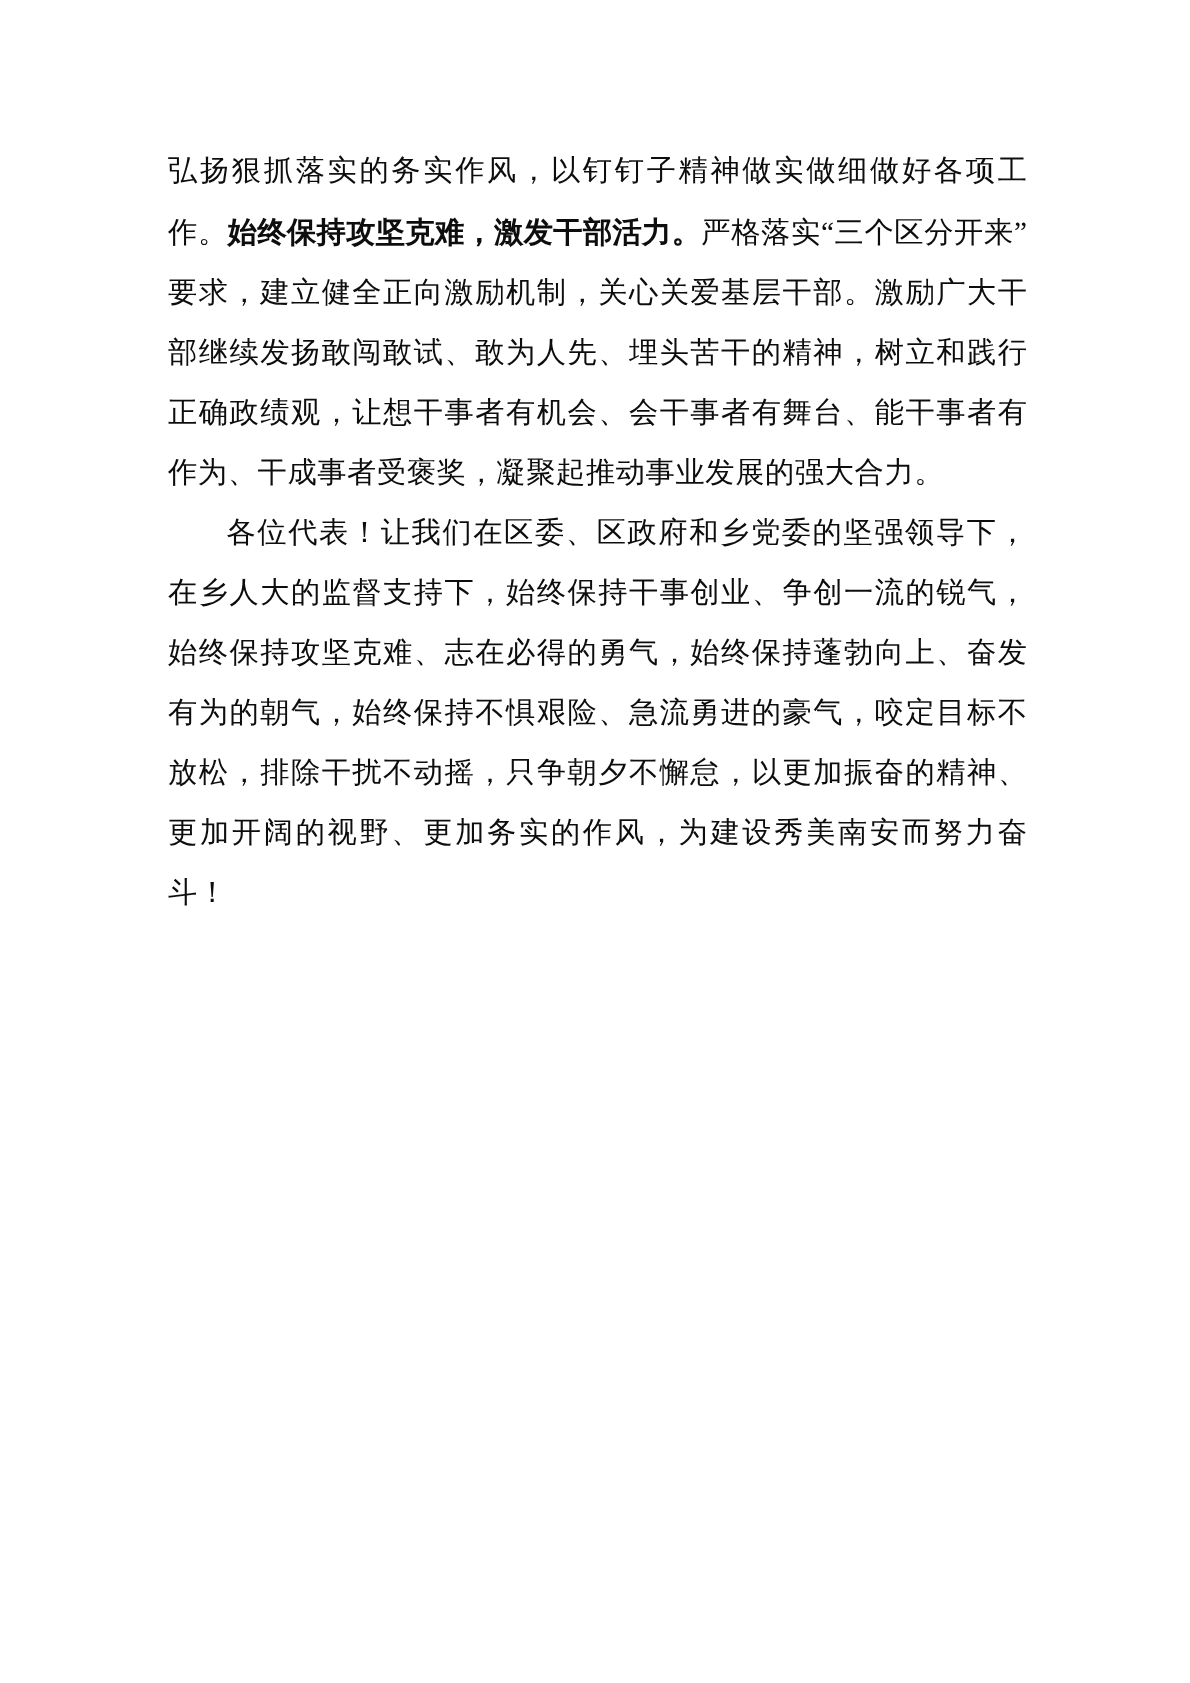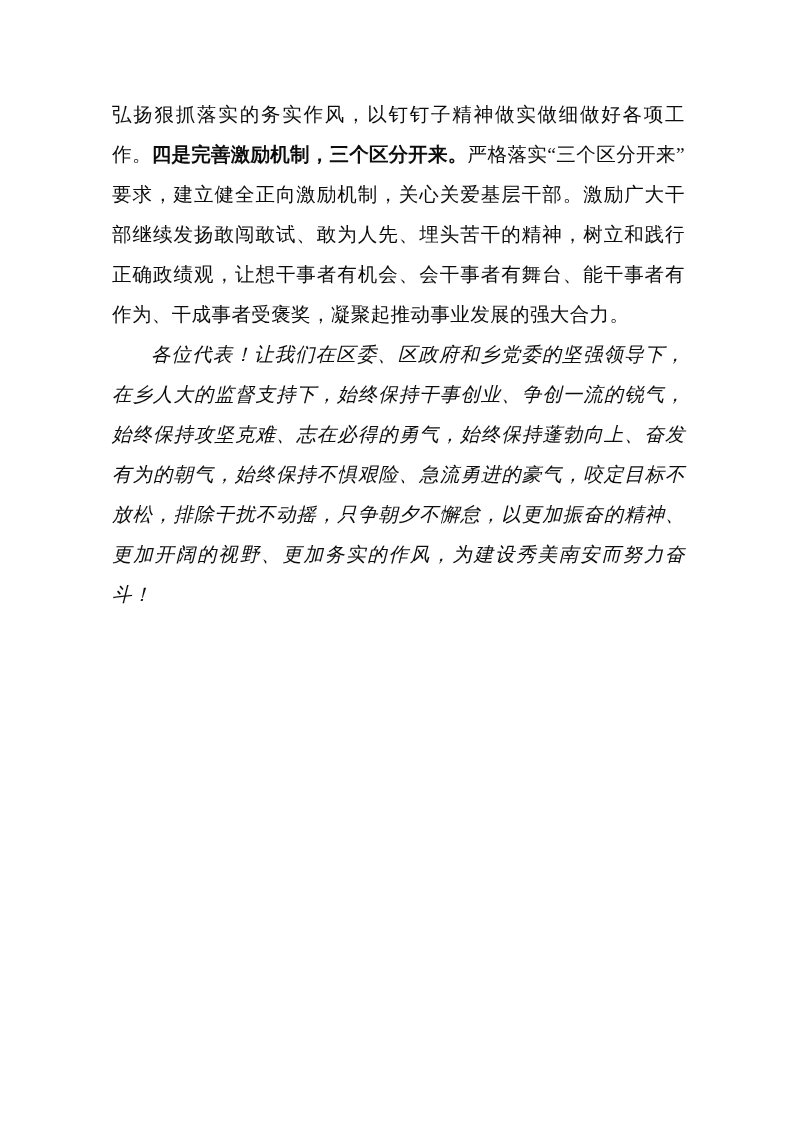--- a/index.html
+++ b/index.html
@@ -27,32 +27,31 @@
     text-align: justify;
     text-justify: inter-ideograph;
     letter-spacing: 0.4px;
   }
   .para {
     margin: 0;
     text-indent: 0;
   }
   .para + .para {
     margin-top: 0;
-    font-style: italic;
   }
   .indent {
     text-indent: 2em;
   }
   .bold-run {
     font-family: "DejaVu Serif", "Liberation Serif", serif;
     font-weight: 700;
     letter-spacing: 0.2px;
   }
 </style>
 </head>
 <body>
 
 <div class="page">
   <div class="doc-body">
-    <p class="para" id="p0"><span>弘扬狠抓落实的务实作风，以钉钉子精神做实做细做好各项工作。</span><span class="bold-run">四是完善激励机制，三个区分开来。</span><span>严格落实“三个区分开来”要求，建立健全正向激励机制，关心关爱基层干部。激励广大干部继续发扬敢闯敢试、敢为人先、埋头苦干的精神，树立和践行正确政绩观，让想干事者有机会、会干事者有舞台、能干事者有作为、干成事者受褒奖，凝聚起推动事业发展的强大合力。</span></p>
+    <p class="para" id="p0"><span>弘扬狠抓落实的务实作风，以钉钉子精神做实做细做好各项工作。</span><span class="bold-run">始终保持攻坚克难，激发干部活力。</span><span>严格落实“三个区分开来”要求，建立健全正向激励机制，关心关爱基层干部。激励广大干部继续发扬敢闯敢试、敢为人先、埋头苦干的精神，树立和践行正确政绩观，让想干事者有机会、会干事者有舞台、能干事者有作为、干成事者受褒奖，凝聚起推动事业发展的强大合力。</span></p>
     <p class="para indent" id="p1"><span>各位代表！让我们在区委、区政府和乡党委的坚强领导下，在乡人大的监督支持下，始终保持干事创业、争创一流的锐气，始终保持攻坚克难、志在必得的勇气，始终保持蓬勃向上、奋发有为的朝气，始终保持不惧艰险、急流勇进的豪气，咬定目标不放松，排除干扰不动摇，只争朝夕不懈怠，以更加振奋的精神、更加开阔的视野、更加务实的作风，为建设秀美南安而努力奋斗！</span></p>
   </div>
 </div>
 
 </body></html>

